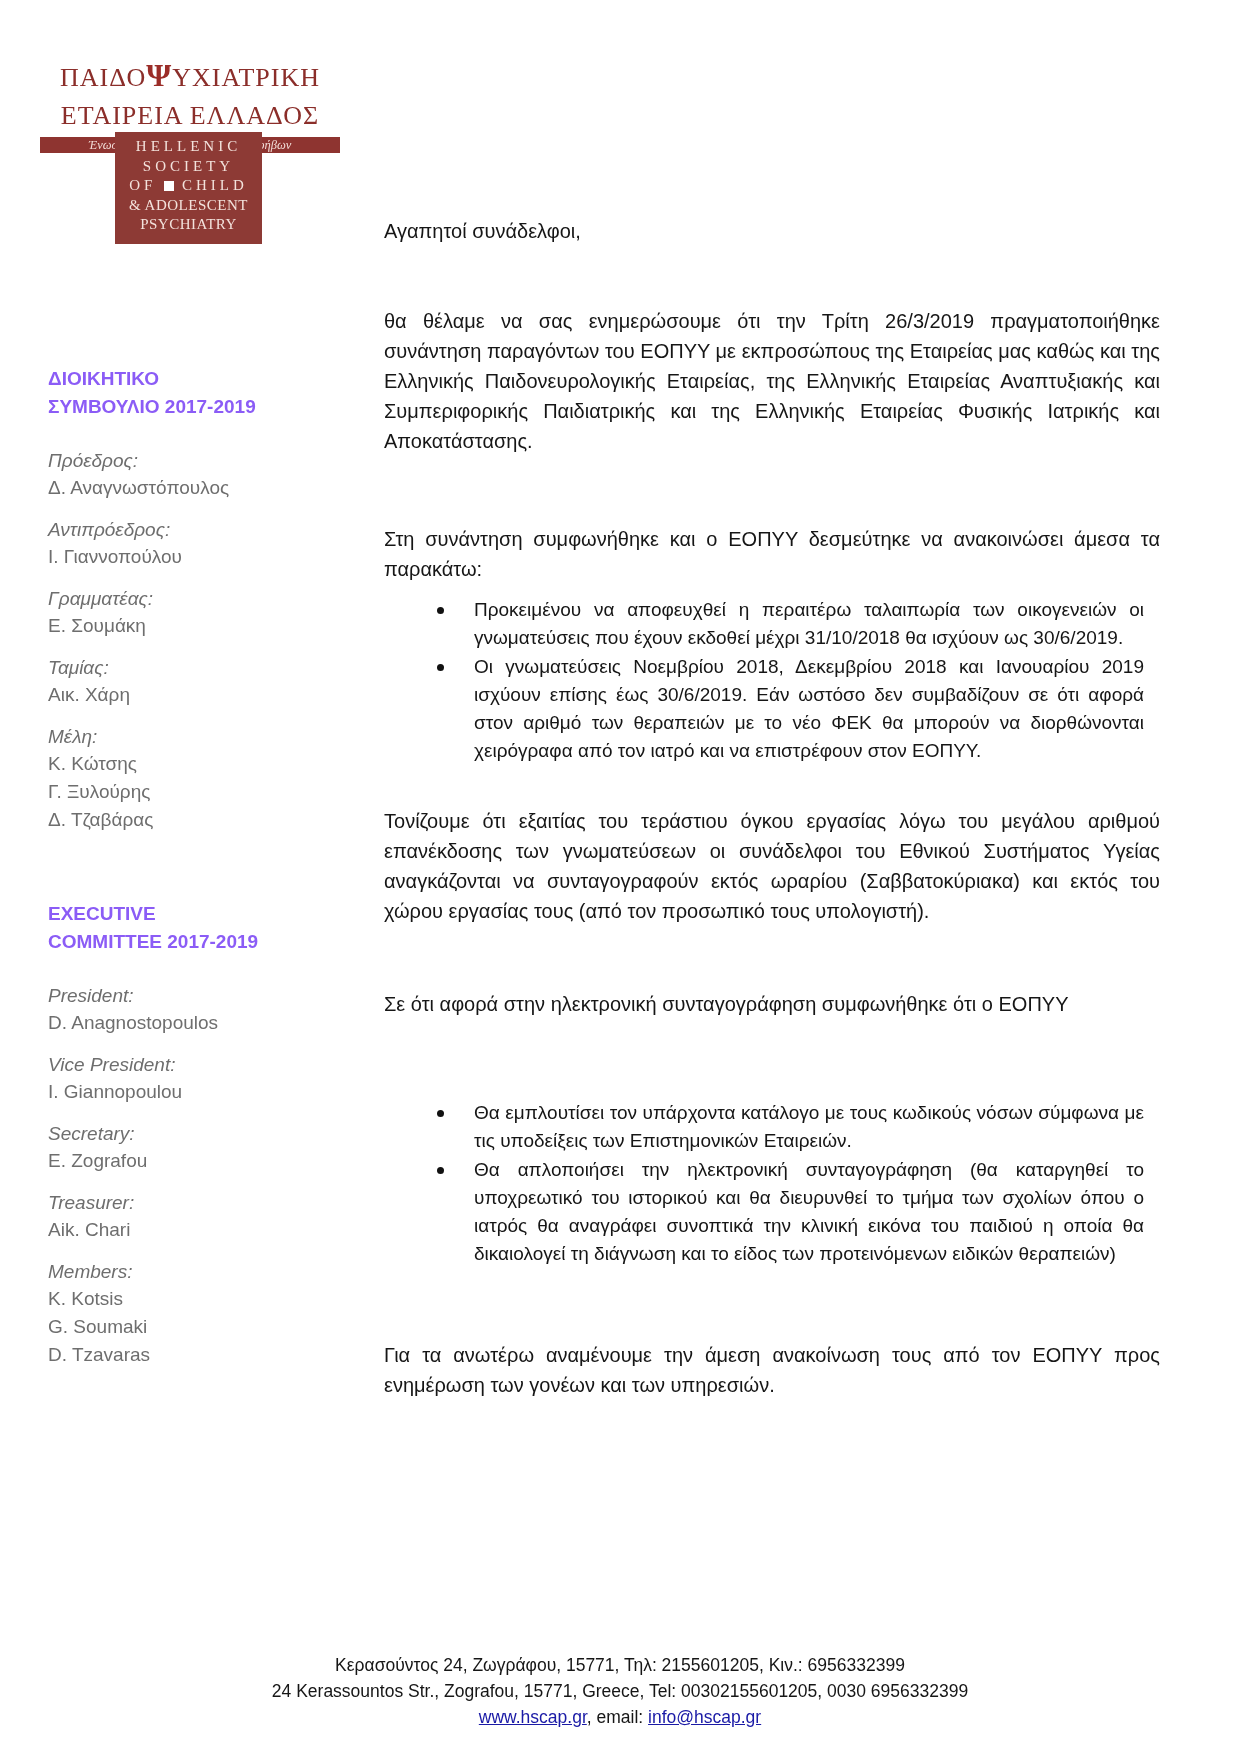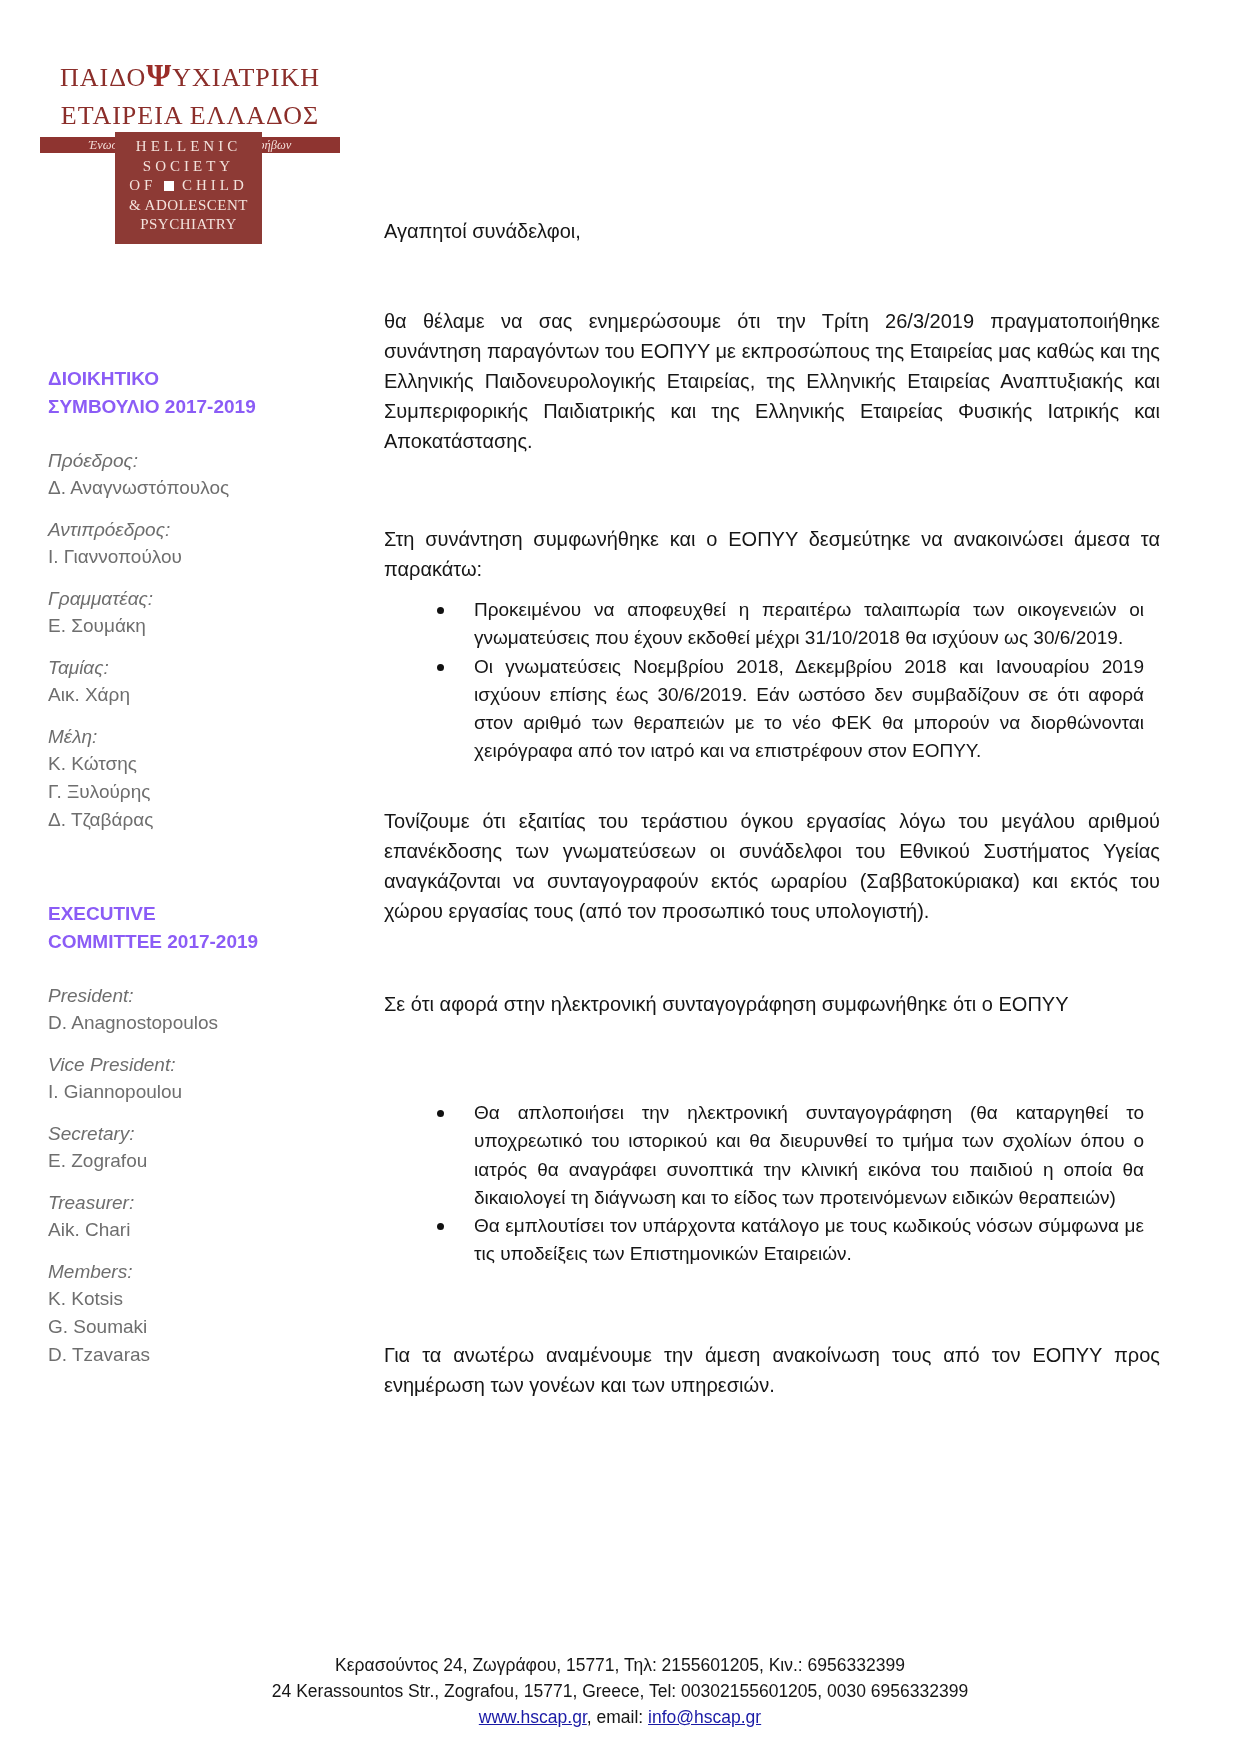--- a/index.html
+++ b/index.html
@@ -113,22 +113,22 @@
 <div class="main" style="top:806px;">
   <p class="p">Τονίζουμε ότι εξαιτίας του τεράστιου όγκου εργασίας λόγω του μεγάλου αριθμού επανέκδοσης των γνωματεύσεων οι συνάδελφοι του Εθνικού Συστήματος Υγείας αναγκάζονται να συνταγογραφούν εκτός ωραρίου (Σαββατοκύριακα) και εκτός του χώρου εργασίας τους (από τον προσωπικό τους υπολογιστή).</p>
 </div>
 
 <div class="main" style="top:989px;">
   <p class="p">Σε ότι αφορά στην ηλεκτρονική συνταγογράφηση συμφωνήθηκε ότι ο ΕΟΠΥΥ</p>
 </div>
 
 <div class="main" style="top:1083px;">
   <ul class="bul">
+    <li><span class="dot"></span><span>Θα εμπλουτίσει τον υπάρχοντα κατάλογο με τους κωδικούς νόσων σύμφωνα με τις υποδείξεις των Επιστημονικών Εταιρειών.</span></li>
     <li><span class="dot"></span><span>Θα απλοποιήσει την ηλεκτρονική συνταγογράφηση (θα καταργηθεί το υποχρεωτικό του ιστορικού και θα διευρυνθεί το τμήμα των σχολίων όπου ο ιατρός θα αναγράφει συνοπτικά την κλινική εικόνα του παιδιού η οποία θα δικαιολογεί τη διάγνωση και το είδος των προτεινόμενων ειδικών θεραπειών)</span></li>
-    <li><span class="dot"></span><span>Θα εμπλουτίσει τον υπάρχοντα κατάλογο με τους κωδικούς νόσων σύμφωνα με τις υποδείξεις των Επιστημονικών Εταιρειών.</span></li>
   </ul>
 </div>
 
 <div class="main" style="top:1340px;">
   <p class="p">Για τα ανωτέρω αναμένουμε την άμεση ανακοίνωση τους από τον ΕΟΠΥΥ προς ενημέρωση των γονέων και των υπηρεσιών.</p>
 </div>
 
 <div class="footer">
   <div>Κερασούντος 24, Ζωγράφου, 15771, Τηλ: 2155601205, Κιν.: 6956332399</div>
   <div>24 Kerassountos Str., Zografou, 15771, Greece, Tel: 00302155601205, 0030 6956332399</div>

